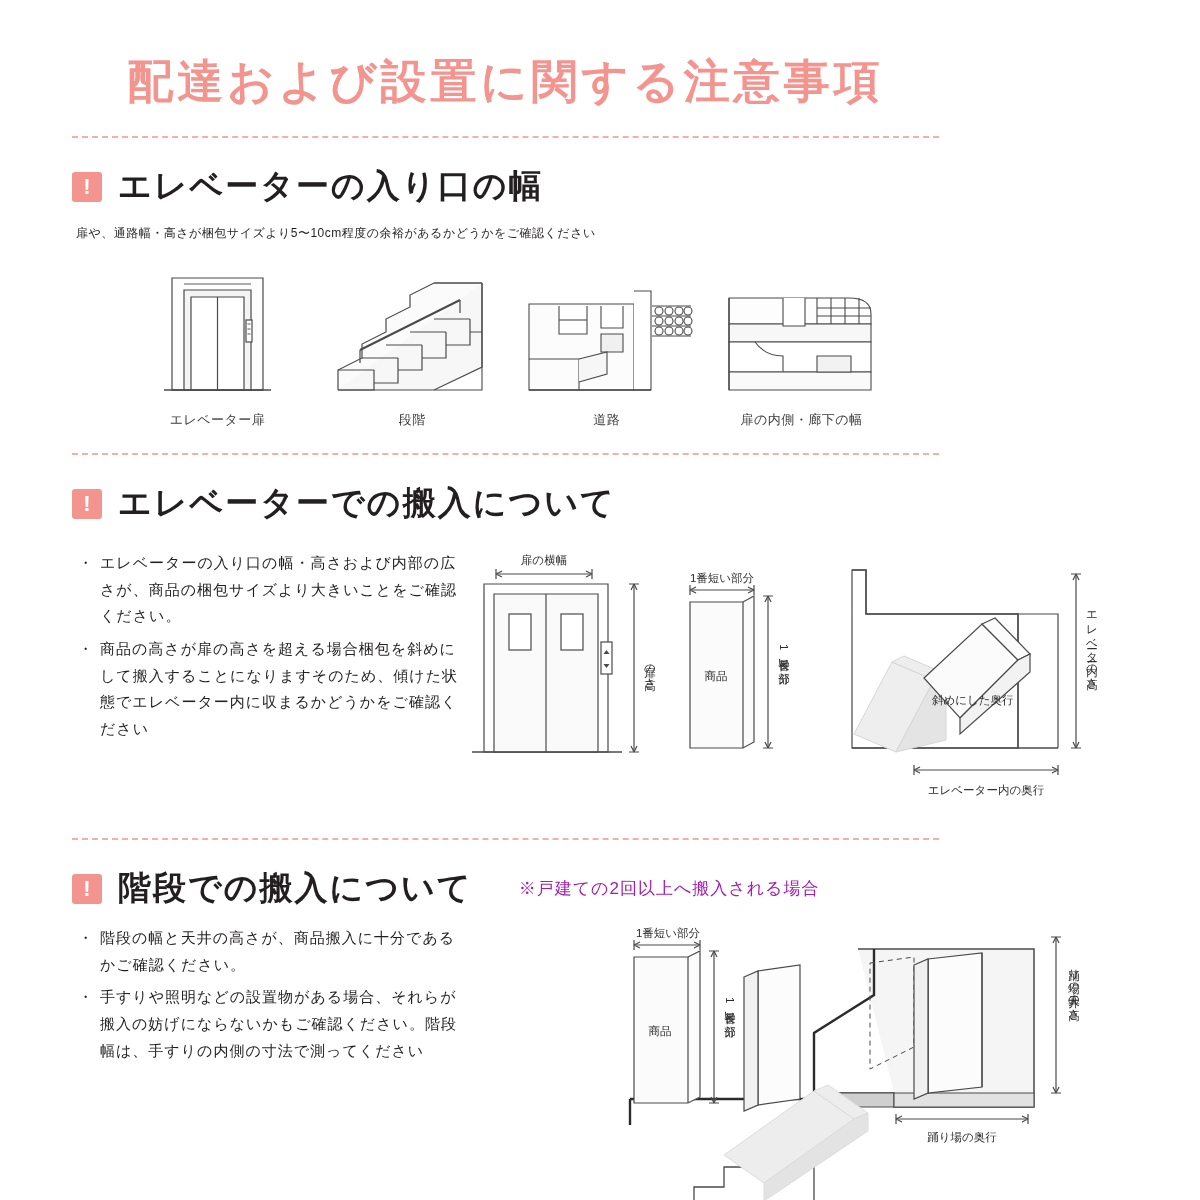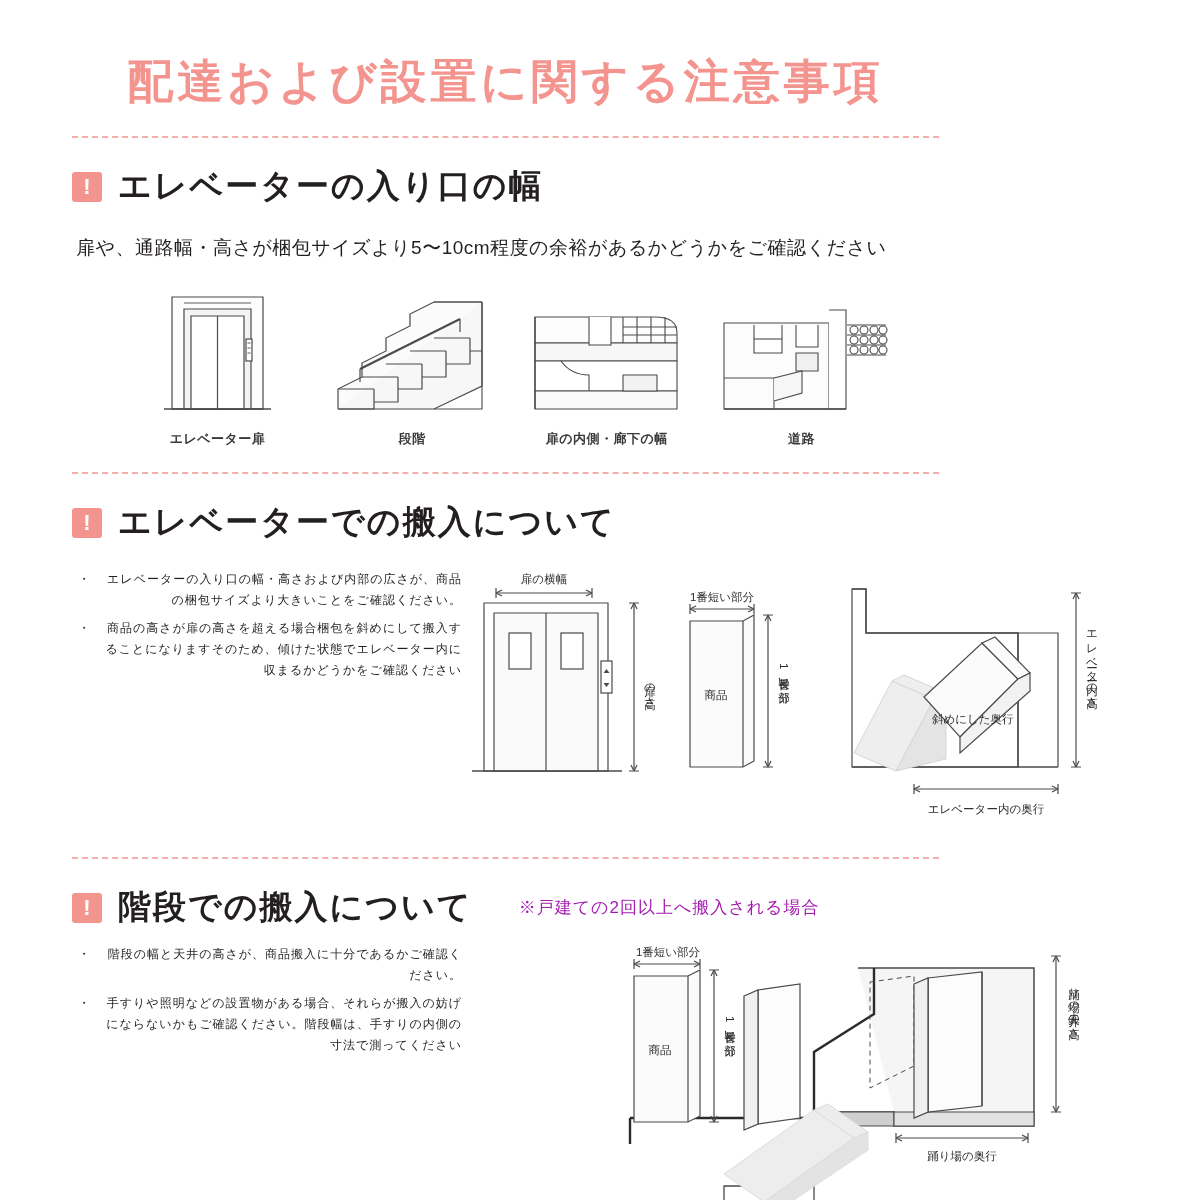--- a/index.html
+++ b/index.html
@@ -61,35 +61,34 @@
     border-radius: 3px;
     flex: 0 0 auto;
   }
   .sec-title {
     font-size: 33px;
     font-weight: bold;
     letter-spacing: 2px;
     color: #231f20;
   }
   .sec-sub {
-    font-size: 19px;
-    margin-top: 26px;
+    font-size: 12px;
+    margin-top: 16px;
     margin-left: 4px;
     color: #231f20;
     letter-spacing: 0.5px;
   }
 
   
   .icon-row {
     display: flex;
     justify-content: space-between;
     align-items: center;
     margin-top: 22px;
     padding: 0 50px 0 58px;
-    font-weight: bold;
   }
   .icon-item {
     width: 175px;
     text-align: center;
   }
   .icon-canvas {
     height: 135px;
     display: flex;
     align-items: flex-end;
     justify-content: center;
@@ -116,29 +115,28 @@
     flex: 1 1 auto;
     position: relative;
     margin-top: 12px;
   }
   ul.bullets {
     list-style: none;
     margin: 10px 0 0 0;
     padding: 0;
   }
   ul.bullets li {
-    font-size: 12px;
+    font-size: 15px;
     line-height: 1.78;
     letter-spacing: 1px;
     margin-bottom: 6px;
     position: relative;
     padding-left: 20px;
     text-indent: 0;
     color: #231f20;
-    text-align: right;
   }
   ul.bullets li::before {
     content: "・";
     position: absolute;
     left: -2px;
     top: 0;
   }
 
   .note-line {
     font-size: 17px;
@@ -196,40 +194,20 @@
               <path d="M6 126 L42 126 L42 119 M42 119 L66 119 L66 106 M66 106 L90 106 L90 94 M90 94 L114 94 L114 81 M114 81 L138 81 L138 68 M138 68 L150 68"></path>
               <path d="M28 86 L128 36" stroke-width="2"></path>
               <path d="M28 86 L28 99 M128 36 L128 49" stroke-width="1.2"></path>
               <path d="M150 19 L150 126 L102 126" stroke-width="1.1"></path>
             </g>
           </svg>
         </div>
         <div class="icon-label">段階</div>
       </div>
 
-
-      <div class="icon-item">
-        <div class="icon-canvas">
-          <svg width="160" height="135" viewBox="0 0 160 135">
-            <g fill="none" stroke="#4a4a4a" stroke-width="1.1">
-              <path d="M8 34 L128 34 Q150 34 150 50 L150 60 L8 60 Z" fill="#fdfdfd"></path>
-              <path d="M8 60 L150 60 L150 78 L8 78 Z" fill="#f7f7f7"></path>
-              <path d="M8 78 L150 78 L150 108 L8 108 Z" fill="#ffffff"></path>
-              <path d="M8 108 L150 108 L150 126 L8 126 Z" fill="#fafafa"></path>
-              <path d="M96 34 L96 60 M110 34 L110 60 M124 34 L124 60 M138 34 L138 60"></path>
-              <path d="M96 44 L150 44 M96 52 L150 52"></path>
-              <path d="M62 34 L62 62 L84 62 L84 34" fill="#ffffff"></path>
-              <path d="M34 78 Q44 92 62 92 L62 108" fill="#ffffff"></path>
-              <path d="M96 92 L130 92 L130 108 L96 108 Z" fill="#f2f2f2"></path>
-              <path d="M8 34 L8 126" stroke-width="1.3"></path>
-            </g>
-          </svg>
-        </div>
-        <div class="icon-label">扉の内側・廊下の幅</div>
-      </div>
 
       <div class="icon-item">
         <div class="icon-canvas">
           <svg width="175" height="135" viewBox="0 0 175 135">
             <g fill="none" stroke="#4a4a4a" stroke-width="1.1">
               <path d="M10 40 L115 40 L115 126 L10 126 Z" fill="#fcfcfc"></path>
               <path d="M115 27 L132 27 L132 126 L115 126" fill="#ffffff"></path>
               <path d="M40 42 L40 70 L68 70 L68 42" fill="#ffffff"></path>
               <path d="M40 56 L68 56"></path>
               <path d="M82 42 L82 64 L104 64 L104 42" fill="#ffffff"></path>
@@ -251,20 +229,40 @@
                   <circle cx="160" cy="67" r="4"></circle>
                   <circle cx="169" cy="67" r="4"></circle>
               </g>
               <path d="M10 126 L132 126" stroke-width="1.4"></path>
             </g>
           </svg>
         </div>
         <div class="icon-label">道路</div>
       </div>
 
+      <div class="icon-item">
+        <div class="icon-canvas">
+          <svg width="160" height="135" viewBox="0 0 160 135">
+            <g fill="none" stroke="#4a4a4a" stroke-width="1.1">
+              <path d="M8 34 L128 34 Q150 34 150 50 L150 60 L8 60 Z" fill="#fdfdfd"></path>
+              <path d="M8 60 L150 60 L150 78 L8 78 Z" fill="#f7f7f7"></path>
+              <path d="M8 78 L150 78 L150 108 L8 108 Z" fill="#ffffff"></path>
+              <path d="M8 108 L150 108 L150 126 L8 126 Z" fill="#fafafa"></path>
+              <path d="M96 34 L96 60 M110 34 L110 60 M124 34 L124 60 M138 34 L138 60"></path>
+              <path d="M96 44 L150 44 M96 52 L150 52"></path>
+              <path d="M62 34 L62 62 L84 62 L84 34" fill="#ffffff"></path>
+              <path d="M34 78 Q44 92 62 92 L62 108" fill="#ffffff"></path>
+              <path d="M96 92 L130 92 L130 108 L96 108 Z" fill="#f2f2f2"></path>
+              <path d="M8 34 L8 126" stroke-width="1.3"></path>
+            </g>
+          </svg>
+        </div>
+        <div class="icon-label">扉の内側・廊下の幅</div>
+      </div>
+
     </div>
   </div>
 
   <div class="divider" style="margin-top:24px;"></div>
 
   <div class="section">
     <div class="sec-head">
       <div class="excl">!</div>
       <div class="sec-title">エレベーターでの搬入について</div>
     </div>

